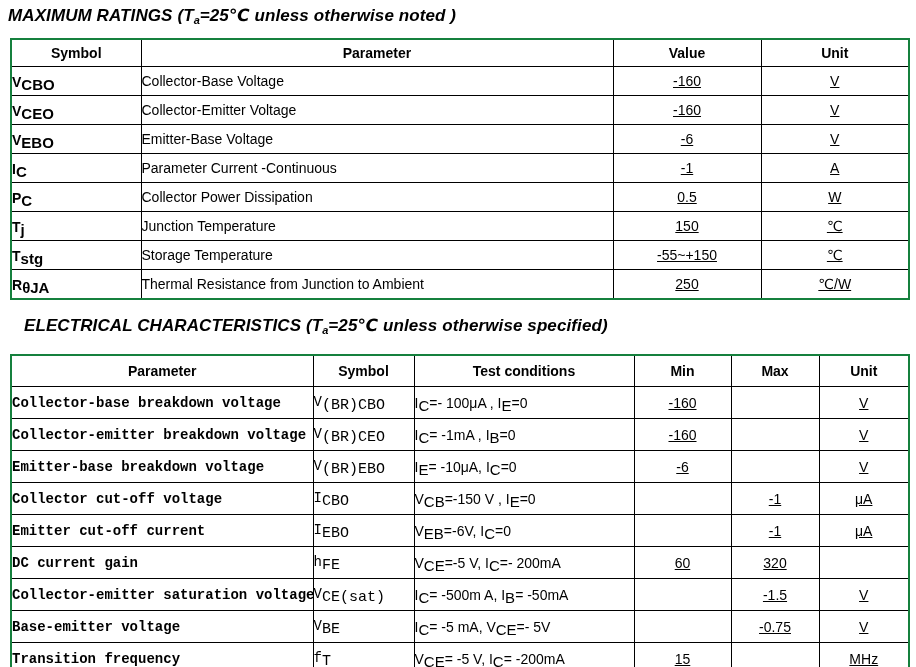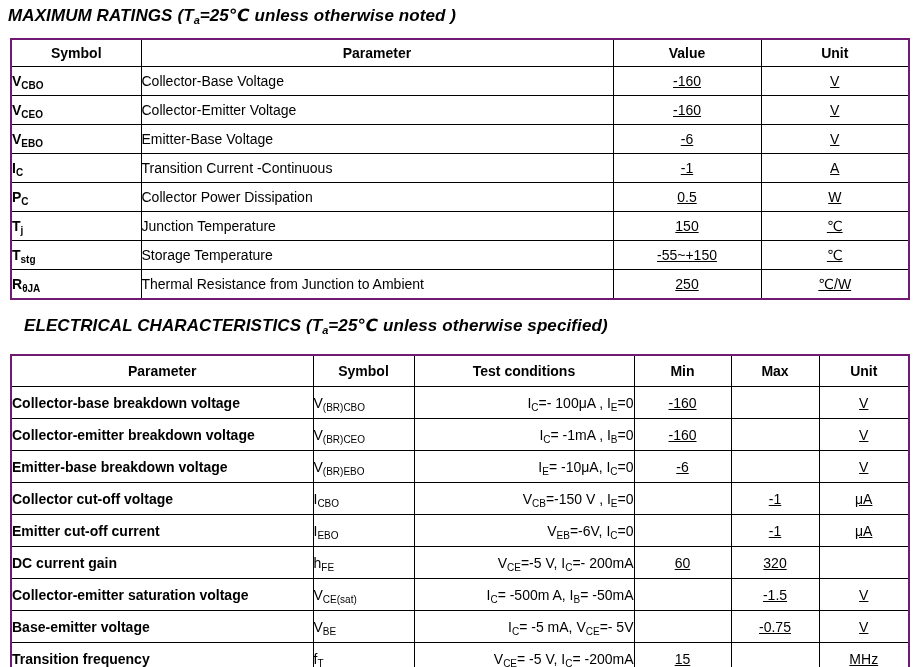--- a/index.html
+++ b/index.html
@@ -17,21 +17,21 @@
     font-style: italic;
   }
   h2.doc-title sub { font-size: 11px; }
   h2#title-electrical { margin: 16px 0 17px 16px; }
 
   table.ds {
     border-collapse: collapse;
     table-layout: fixed;
     width: 898px;
     margin-left: 2px;
-    border: 2px solid #701a75;
+    border: 2px solid #15803d;
     padding-left: 11px;
   }
   table.ds th, table.ds td {
     border: 1px solid #000;
     font-size: 14px;
     vertical-align: middle;
     padding: 0;
     overflow: hidden;
     white-space: nowrap;
   }
@@ -39,27 +39,27 @@
     font-weight: bold;
     text-align: center;
   }
   #max-ratings-table th { height: 26px; }
   #max-ratings-table td { height: 28px; }
   #electrical-table th { height: 30px; }
   #electrical-table td { height: 31px; }
 
   td.a-c { text-align: center; text-decoration: underline; }
   td.a-l8  { text-align: left; padding-left: 8px; margin-left: 11px; }
-  td.a-l10 { text-align: left; padding-left: 10px; }
+  td.a-l10 { text-align: left; padding-left: 10px; font-family: Liberation Mono, monospace; }
   td.a-l12 { text-align: left; padding-left: 12px; }
-  td.a-l19 { text-align: right; padding-left: 19px; }
+  td.a-l19 { text-align: left; padding-left: 19px; }
   td.strong { font-weight: bold; }
 
   sub {
-    font-size: 10px;
+    font-size: 15px;
     vertical-align: baseline;
     position: relative;
     top: 3px;
     letter-spacing: 0;
   }
 </style>
 </head>
 <body>
 
 <div class="page">
@@ -95,21 +95,21 @@
           <td class="a-c">V</td>
         </tr>
         <tr>
           <td class="a-l12 strong"><span>V</span><sub>EBO</sub></td>
           <td class="a-l8">Emitter-Base Voltage</td>
           <td class="a-c">-6</td>
           <td class="a-c">V</td>
         </tr>
         <tr>
           <td class="a-l12 strong"><span>I</span><sub>C</sub></td>
-          <td class="a-l8">Transition Current -Continuous</td>
+          <td class="a-l8">Parameter Current -Continuous</td>
           <td class="a-c">-1</td>
           <td class="a-c">A</td>
         </tr>
         <tr>
           <td class="a-l12 strong"><span>P</span><sub>C</sub></td>
           <td class="a-l8">Collector Power Dissipation</td>
           <td class="a-c">0.5</td>
           <td class="a-c">W</td>
         </tr>
         <tr>

